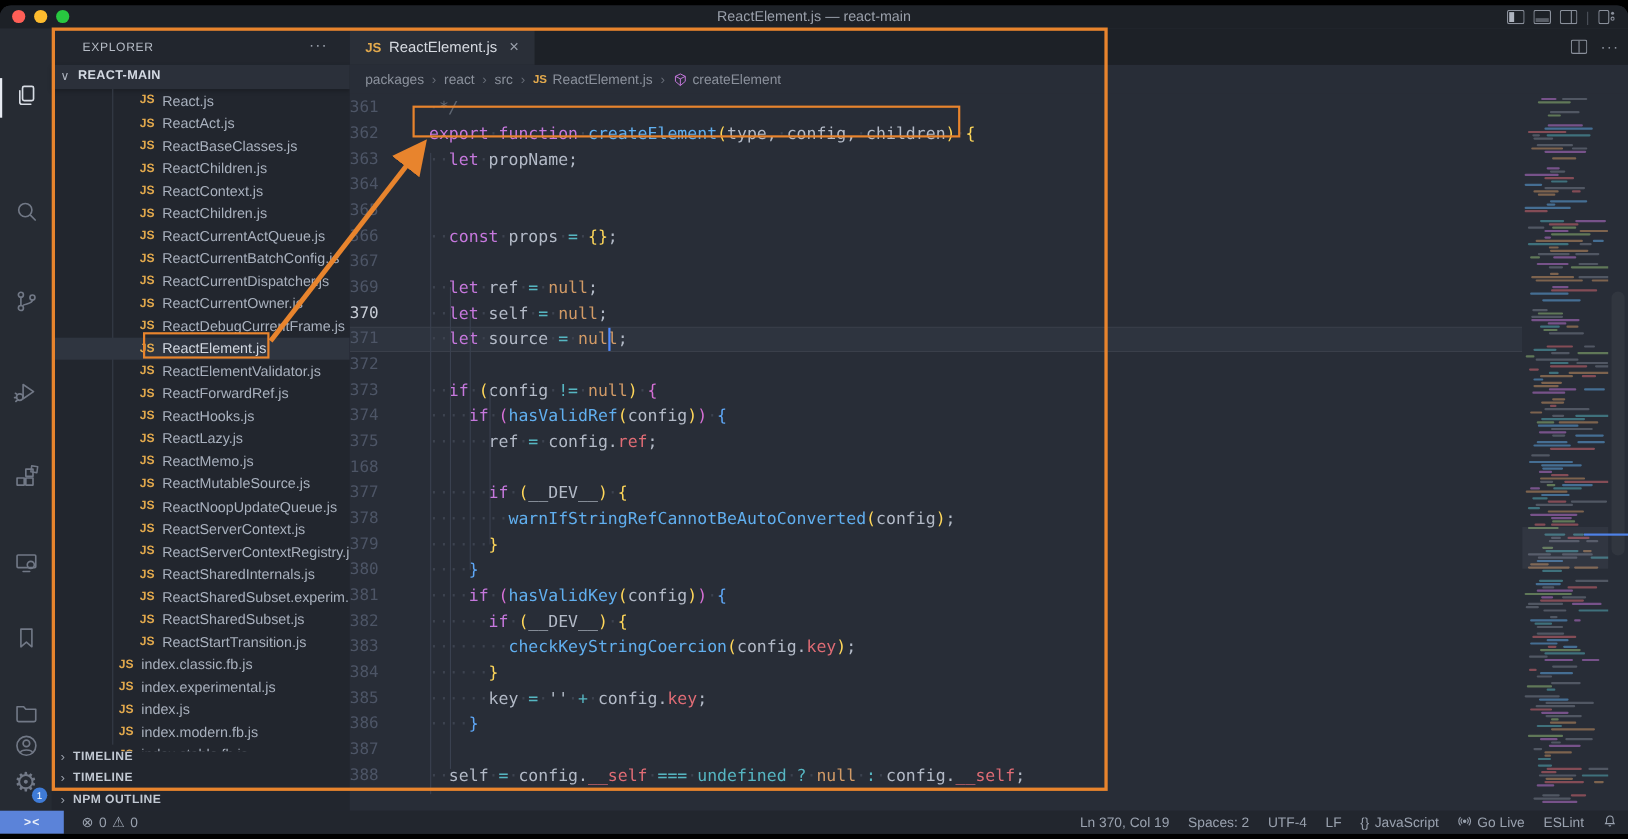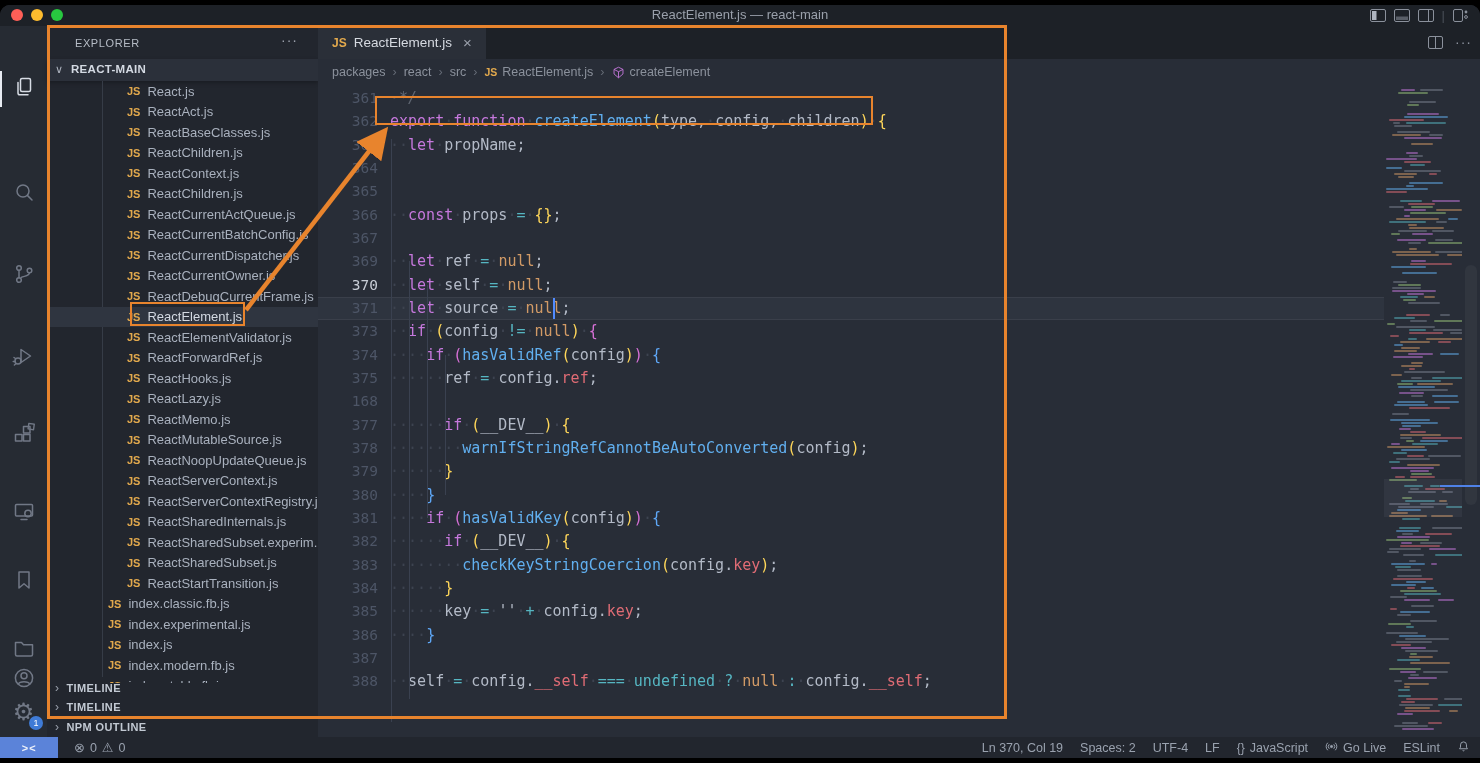--- a/index.html
+++ b/index.html
@@ -47,21 +47,21 @@
   .tab .tab-close{color:#9aa0ab;font-size:15px;margin-left:4px;}
   .tabbar-actions{position:absolute;right:8px;top:8px;display:flex;align-items:center;gap:12px;color:#8b919c;}
   .breadcrumbs{position:absolute;left:0;top:33px;right:0;height:26px;display:flex;align-items:center;padding-left:14px;
     font-size:12.5px;color:#8b919c;background:var(--editor-bg,#282d37);}
   .breadcrumbs .sep{margin:0 7px;color:#666c77;}
   .breadcrumbs .js-badge{font-weight:bold;font-size:10.5px;color:var(--js-icon,#e2a94d);margin-right:5px;}
   .bc-sym{margin-right:5px;display:inline-flex;}
   .codearea{position:absolute;left:0;top:59px;right:96px;bottom:0;overflow:hidden;}
   .code-row{position:relative;height:23.33px;display:flex;font-family:"DejaVu Sans Mono",monospace;font-size:15px;}
   .code-pad{height:2px;}
-  .ln{width:60px;text-align:right;color:#4d5566;font-size:14.5px;line-height:23.33px;flex:none;}
+  .ln{width:60px;text-align:left;color:#4d5566;font-size:14.5px;line-height:23.33px;flex:none;}
   .ln.cur{color:#c8cdd6;}
   .ct{white-space:pre;padding-left:12px;line-height:23.33px;color:#b3bac7;}
   .tok-k{color:var(--c-k,#c678dd);} .tok-f{color:var(--c-f,#61afef);} .tok-v{color:#b3bac7;}
   .tok-o{color:var(--c-o,#56b6c2);} .tok-n{color:var(--c-n,#d19a66);} .tok-p{color:var(--c-p,#e06c75);}
   .tok-c{color:var(--c-c,#5f6672);font-style:italic;}
   .tok-b1{color:var(--c-b1,#ffd75a);} .tok-b2{color:var(--c-b2,#d670d6);} .tok-b3{color:var(--c-b3,#5fa8f8);}
   .ws{color:#3d4350;}
   .cur-line{position:absolute;left:0;right:0;height:23.33px;background:rgba(160,175,210,.055);
     border-top:1px solid rgba(255,255,255,.06);border-bottom:1px solid rgba(255,255,255,.06);box-sizing:border-box;pointer-events:none;}
   .cursor{position:absolute;width:2px;height:21px;background:#528bff;}
@@ -403,20 +403,24 @@
           <span class="ln">369</span>
           <span class="ct"><span class="tok-v"><span class="ws">·</span><span class="ws">·</span></span><span class="tok-k">let</span><span class="tok-v"><span class="ws">·</span>ref<span class="ws">·</span></span><span class="tok-o">=</span><span class="tok-v"><span class="ws">·</span></span><span class="tok-n">null</span><span class="tok-v">;</span></span>
         </div>
         <div class="code-row">
           <span class="ln cur">370</span>
           <span class="ct"><span class="tok-v"><span class="ws">·</span><span class="ws">·</span></span><span class="tok-k">let</span><span class="tok-v"><span class="ws">·</span>self<span class="ws">·</span></span><span class="tok-o">=</span><span class="tok-v"><span class="ws">·</span></span><span class="tok-n">null</span><span class="tok-v">;</span></span>
         </div>
         <div class="code-row">
           <span class="ln">371</span>
           <span class="ct"><span class="tok-v"><span class="ws">·</span><span class="ws">·</span></span><span class="tok-k">let</span><span class="tok-v"><span class="ws">·</span>source<span class="ws">·</span></span><span class="tok-o">=</span><span class="tok-v"><span class="ws">·</span></span><span class="tok-n">null</span><span class="tok-v">;</span></span>
+        </div>
+        <div class="code-row">
+          <span class="ln">372</span>
+          <span class="ct"></span>
         </div>
         <div class="code-row">
           <span class="ln">373</span>
           <span class="ct"><span class="tok-v"><span class="ws">·</span><span class="ws">·</span></span><span class="tok-k">if</span><span class="tok-v"><span class="ws">·</span></span><span class="tok-b1">(</span><span class="tok-v">config<span class="ws">·</span></span><span class="tok-o">!=</span><span class="tok-v"><span class="ws">·</span></span><span class="tok-n">null</span><span class="tok-b1">)</span><span class="tok-v"><span class="ws">·</span></span><span class="tok-b2">{</span></span>
         </div>
         <div class="code-row">
           <span class="ln">374</span>
           <span class="ct"><span class="tok-v"><span class="ws">·</span><span class="ws">·</span><span class="ws">·</span><span class="ws">·</span></span><span class="tok-k">if</span><span class="tok-v"><span class="ws">·</span></span><span class="tok-b2">(</span><span class="tok-f">hasValidRef</span><span class="tok-b1">(</span><span class="tok-v">config</span><span class="tok-b1">)</span><span class="tok-b2">)</span><span class="tok-v"><span class="ws">·</span></span><span class="tok-b3">{</span></span>
         </div>
         <div class="code-row">

